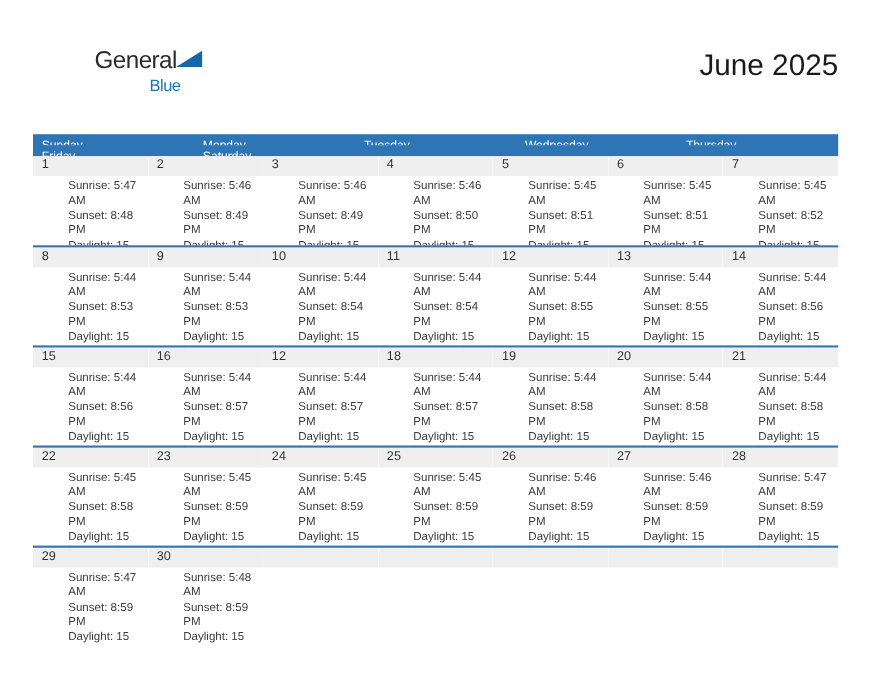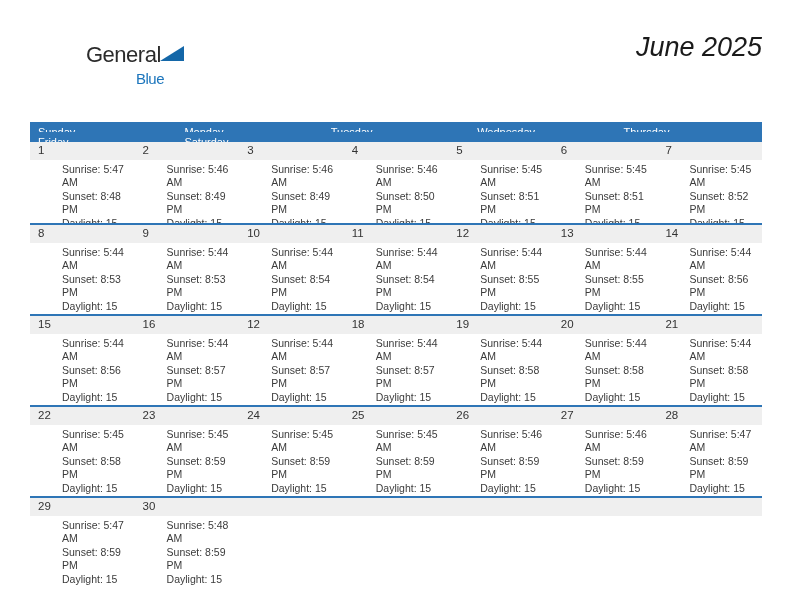--- a/index.html
+++ b/index.html
@@ -16,21 +16,21 @@
     position:absolute;left:0;top:0;font-size:22px;color:#2b2b2b;
     letter-spacing:-0.5px;line-height:1;
   }
   .logo-triangle{position:absolute;left:74px;top:2px;width:24px;height:15px;}
   .logo-blue{
     position:absolute;left:50px;top:27px;font-size:15px;line-height:1;
     color:var(--logo-blue,#1B75BC);letter-spacing:-0.5px;
   }
 
   
-  .title-block{position:absolute;right:30px;top:32px;text-align:center;font-style:italic;}
+  .title-block{position:absolute;right:30px;top:44px;text-align:center;}
   .month-title{font-size:27px;color:#1a1a1a;line-height:1.15;}
   .location{font-size:15px;font-weight:bold;color:#1a1a1a;margin-top:9px;}
 
   
   .calendar{position:absolute;left:30px;top:105px;width:732px;}
   .weekday-header{
     display:grid;grid-template-columns:repeat(5,1fr);
     background:var(--header-blue,#2E75B6);height:20px;margin-top:17px;
   }
   .weekday-cell{

